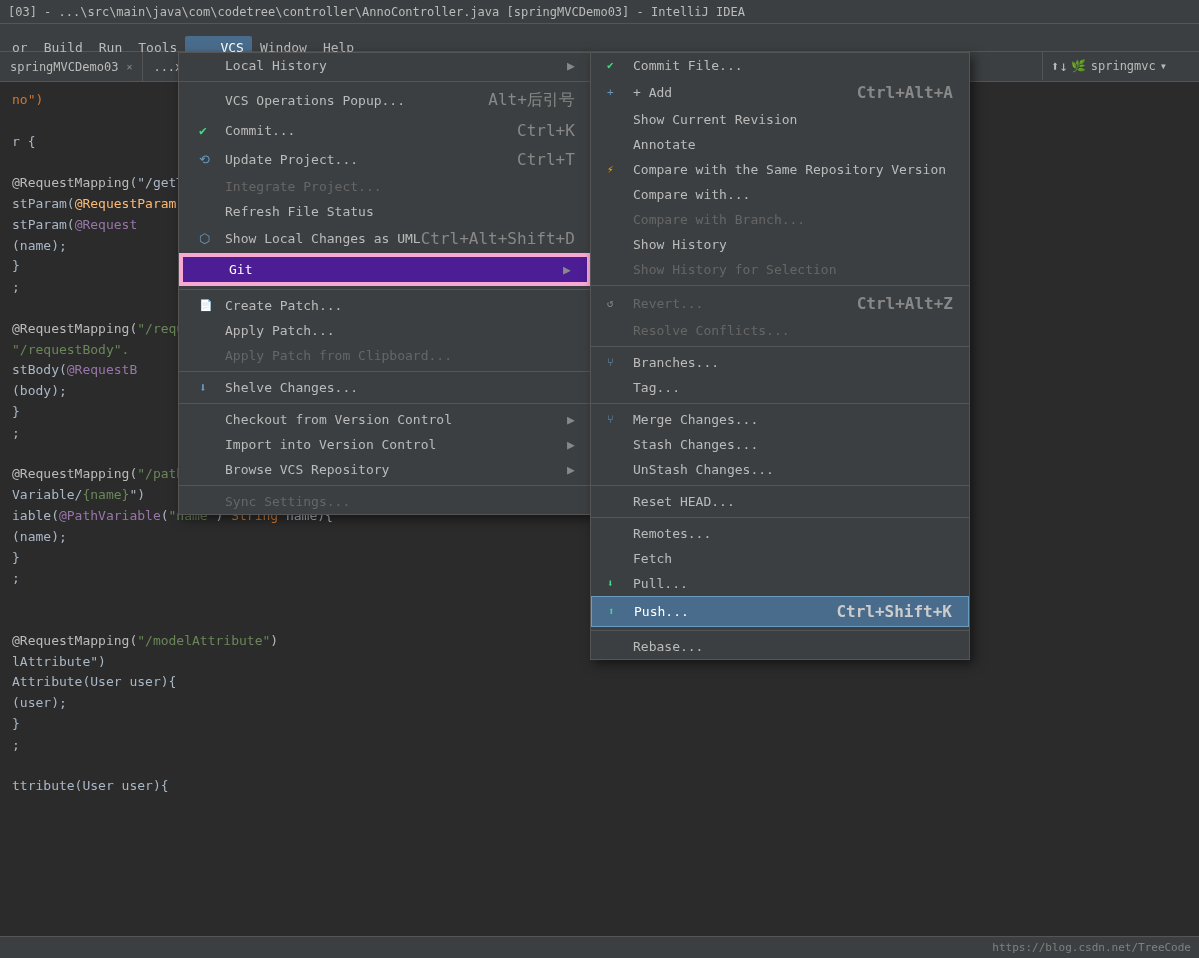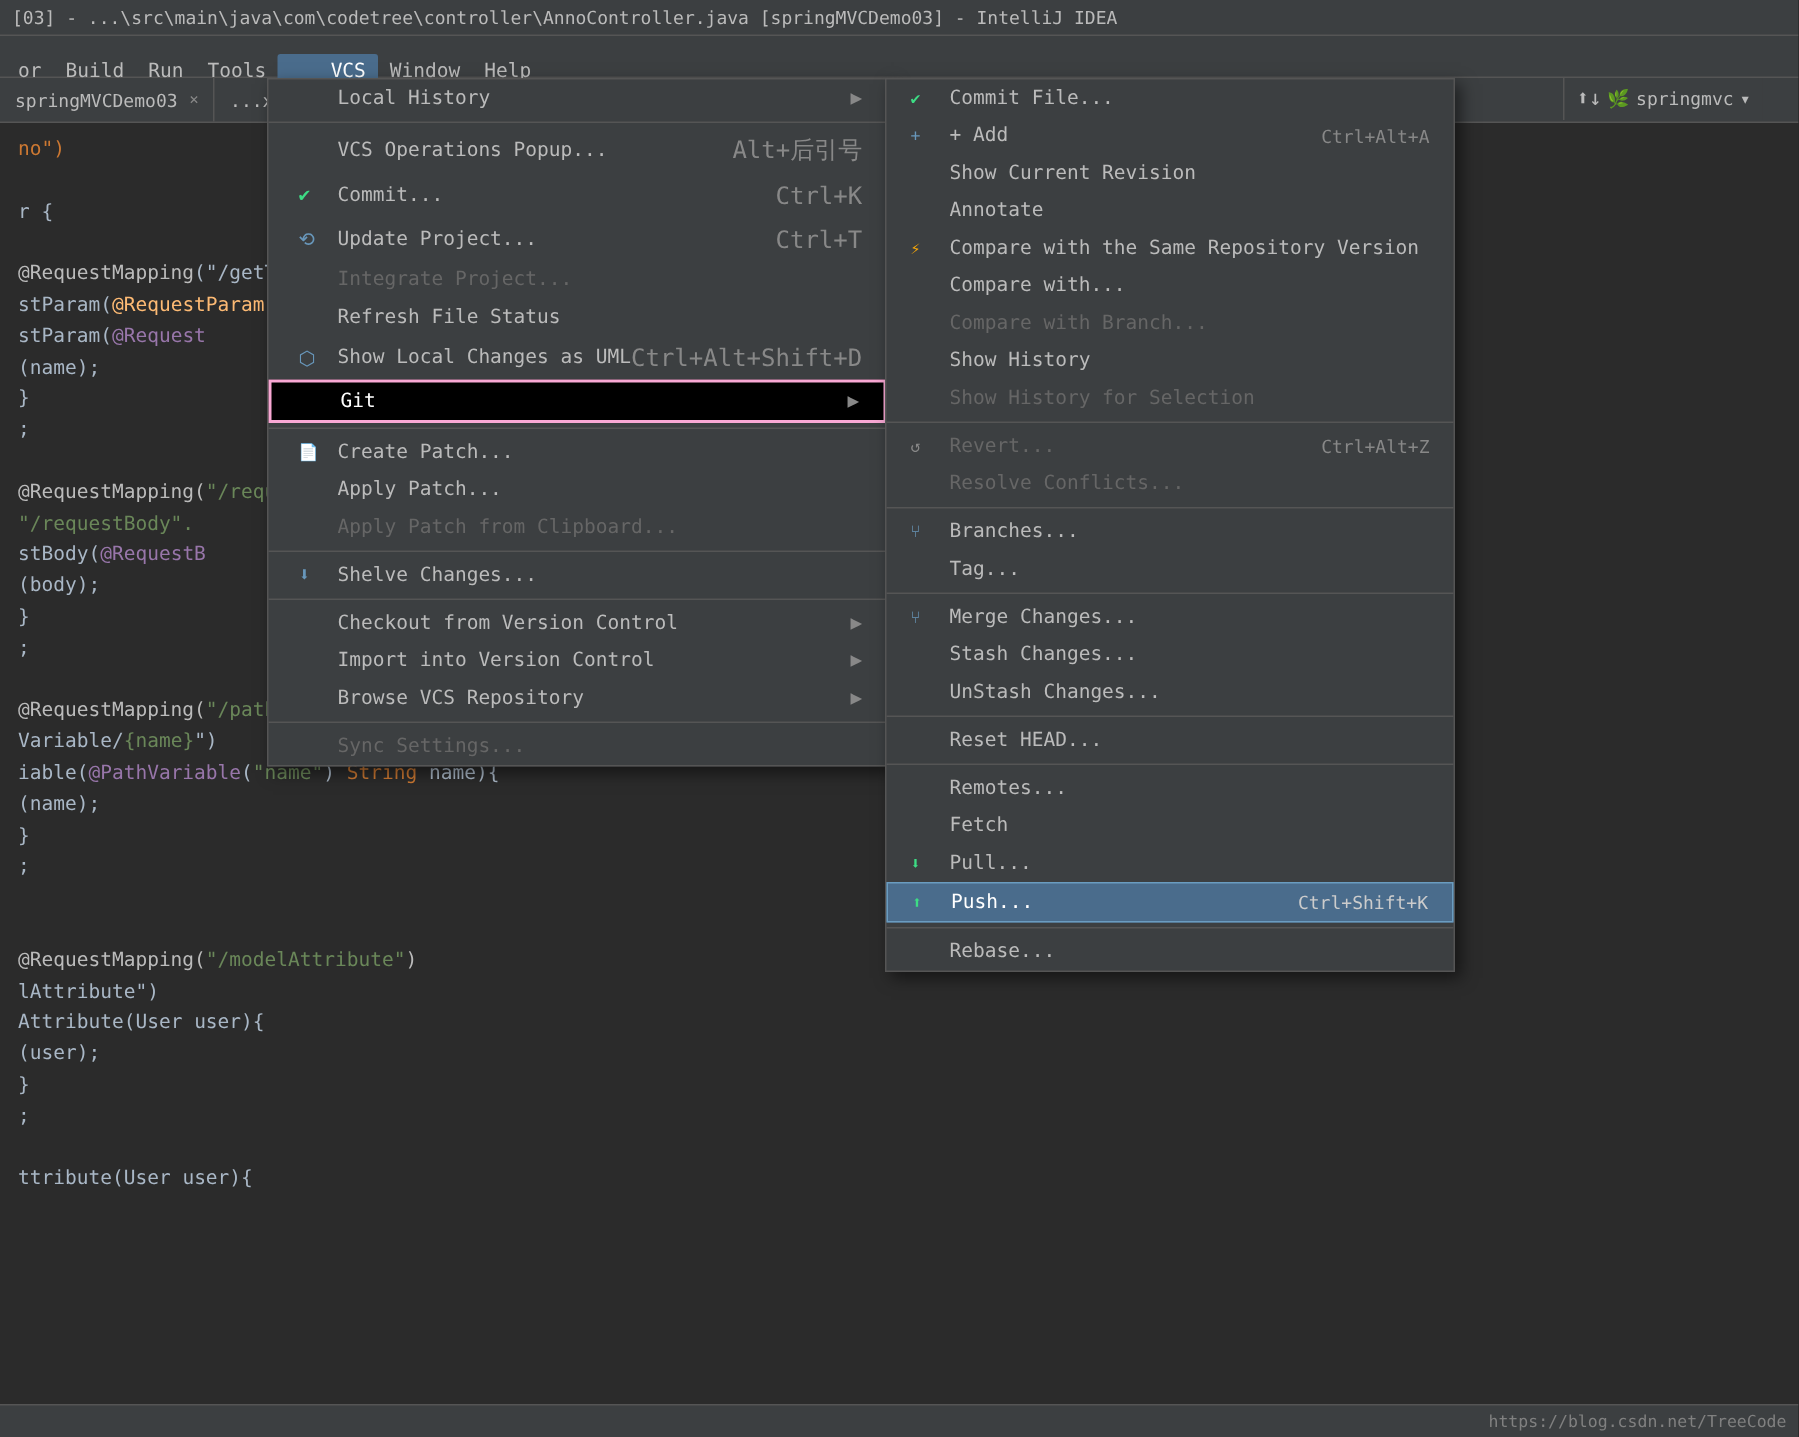--- a/index.html
+++ b/index.html
@@ -99,23 +99,23 @@
     .dd-item {
       padding: 5px 16px 5px 20px;
       display: flex;
       align-items: center;
       justify-content: space-between;
       color: #bbb;
       cursor: pointer;
       position: relative;
     }
     .dd-item.highlighted {
-      background: #000000;
+      background: #4c1d95;
       color: #fff;
-      border: 2px solid #f9a8d4;
+      border: 4px solid #f9a8d4;
     }
     .dd-item.disabled { color: #666; cursor: default; }
     .dd-item .shortcut { color: #888; font-size: 16px; }
     .dd-item.highlighted .shortcut { color: #ccc; }
     .dd-item .arrow { color: #888; }
     .dd-separator { height: 1px; background: #555; margin: 3px 0; }
     .dd-item .icon-area { width: 20px; display: inline-flex; align-items: center; margin-right: 6px; }
 
     
     #git-submenu {
@@ -137,21 +137,21 @@
       justify-content: space-between;
       color: #bbb;
       cursor: pointer;
     }
     .git-item.highlighted {
       background: #4a6c8c;
       color: #fff;
       border: 1px solid #6a9cc0;
     }
     .git-item.disabled { color: #666; cursor: default; }
-    .git-item .shortcut { color: #888; font-size: 12px; }
+    .git-item .shortcut { color: #888; font-size: 16px; font-weight: bold; }
     .git-item.highlighted .shortcut { color: #ccc; }
     .git-separator { height: 1px; background: #555; margin: 3px 0; }
     .git-item .icon-area { width: 20px; display: inline-flex; align-items: center; margin-right: 6px; font-size: 11px; }
 
     .item-left { display: flex; align-items: center; }
 
     
     #bottom-bar {
       position: absolute;
       bottom: 0;

